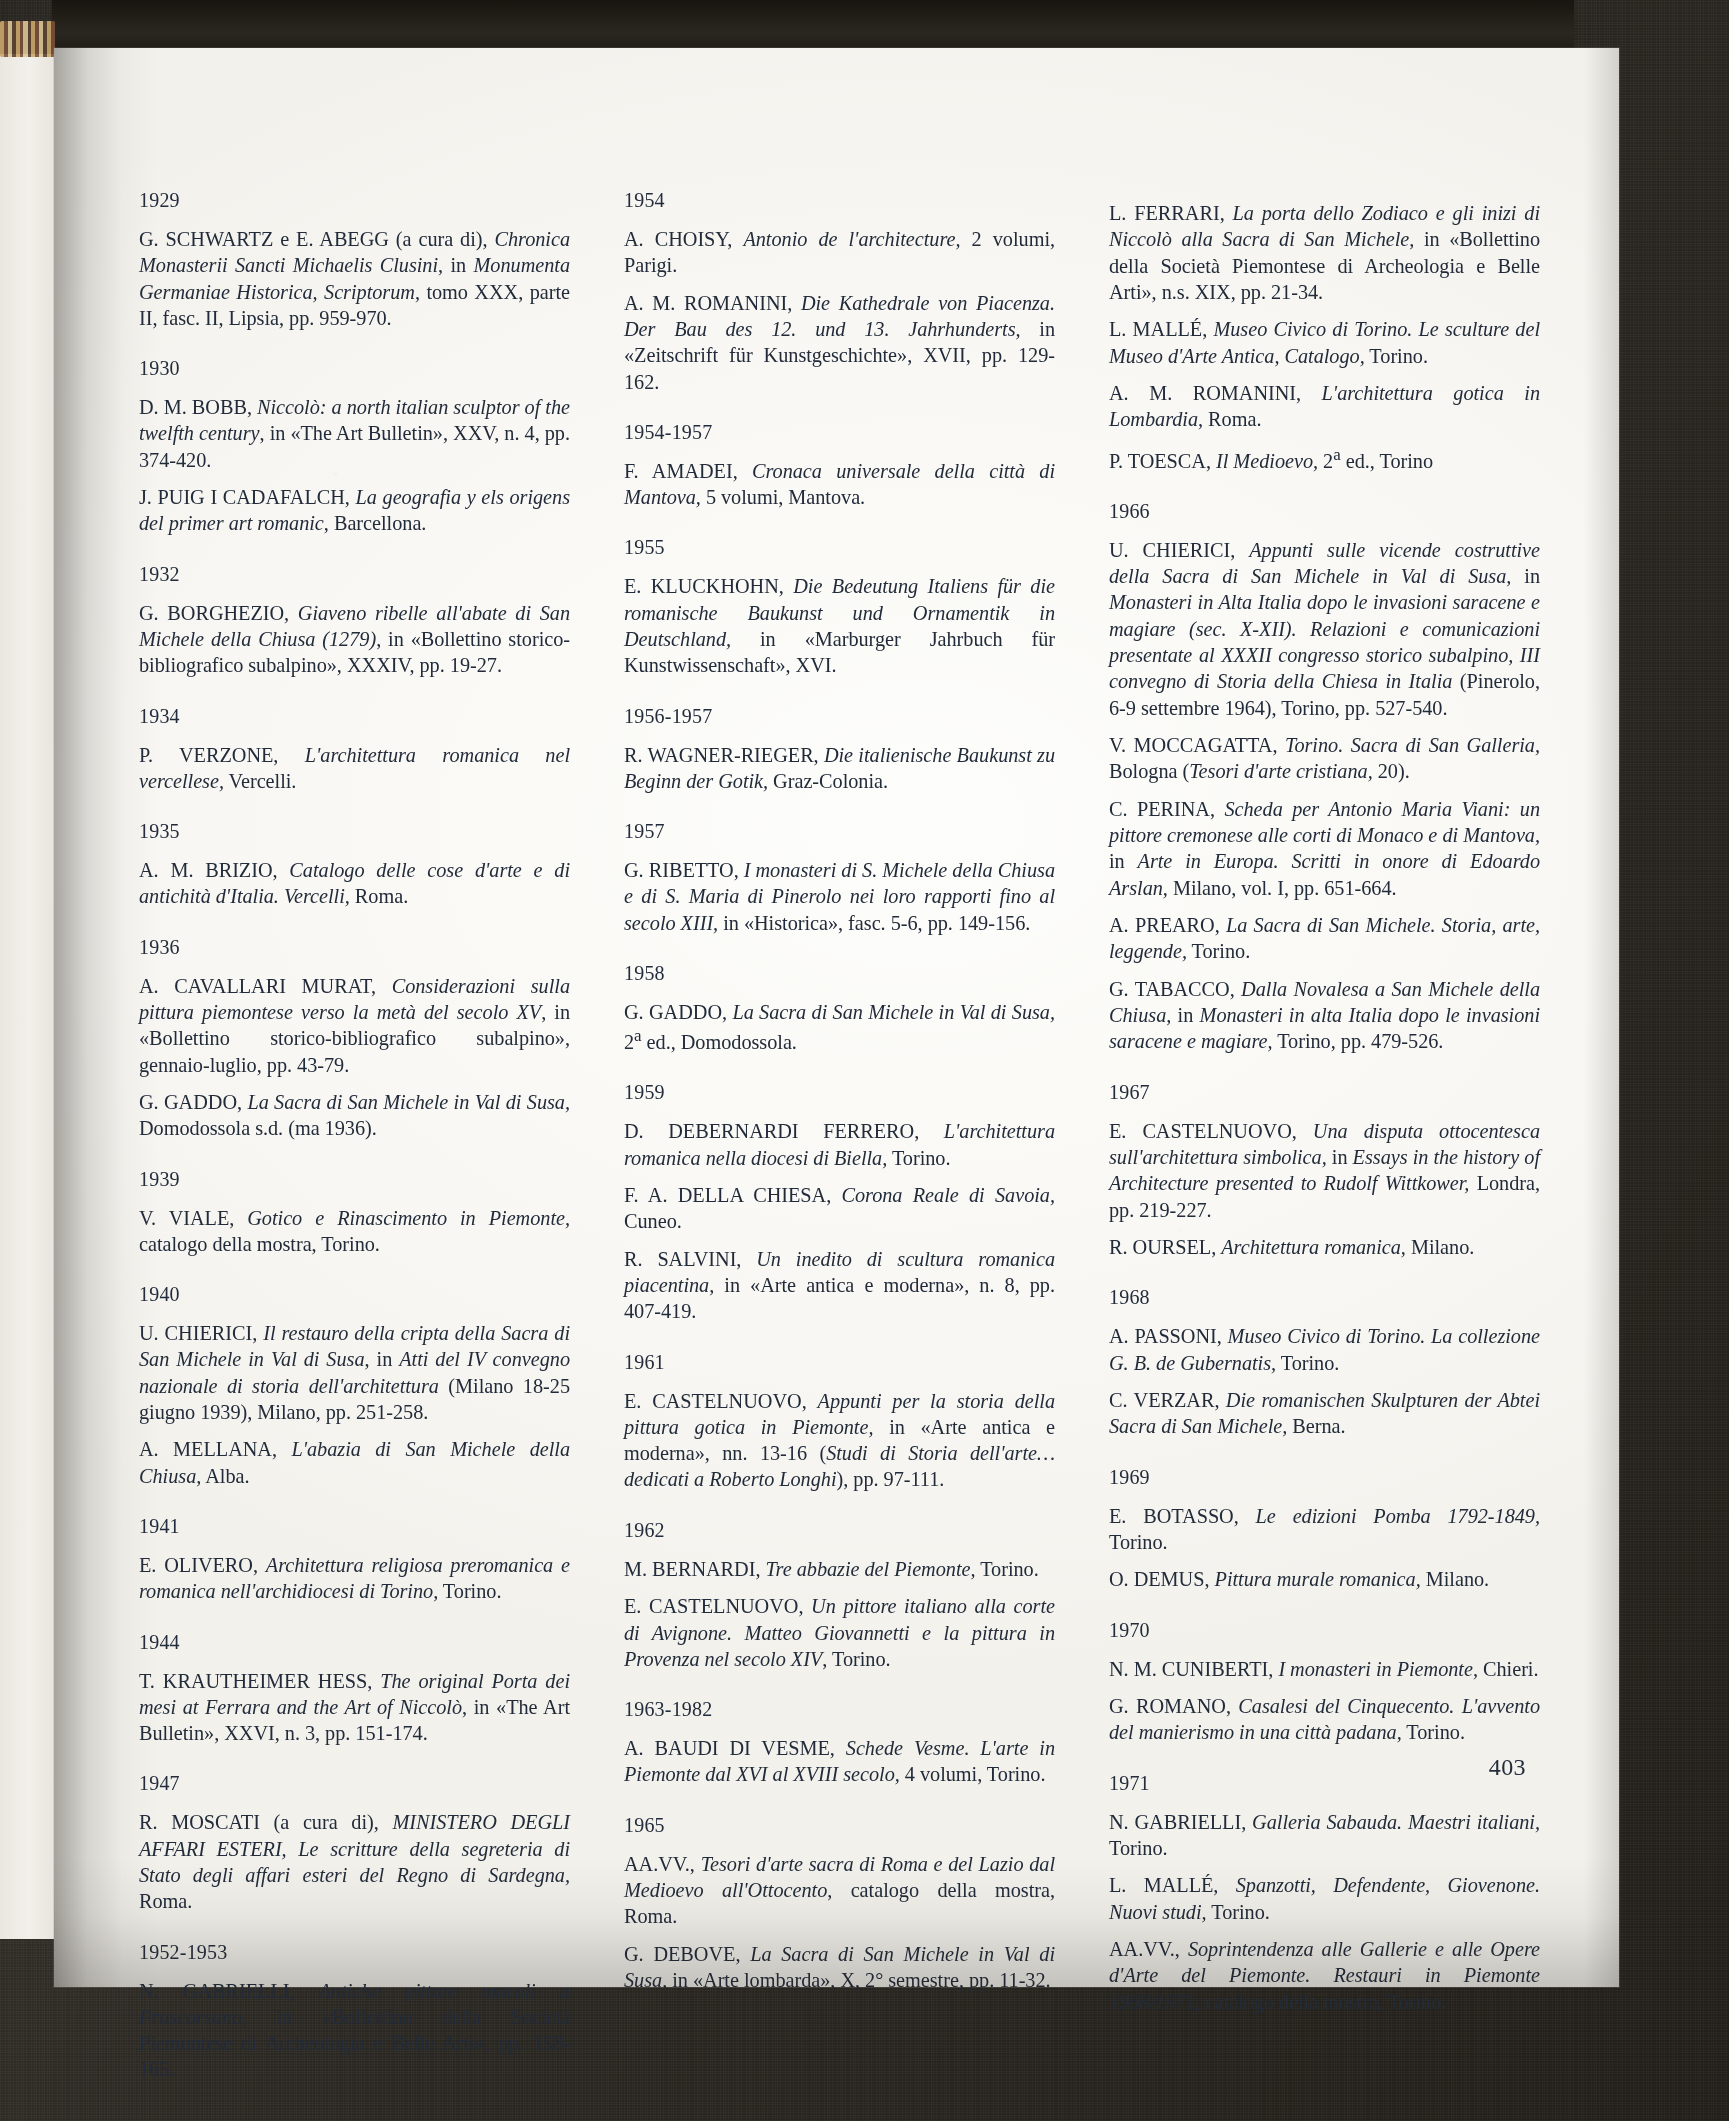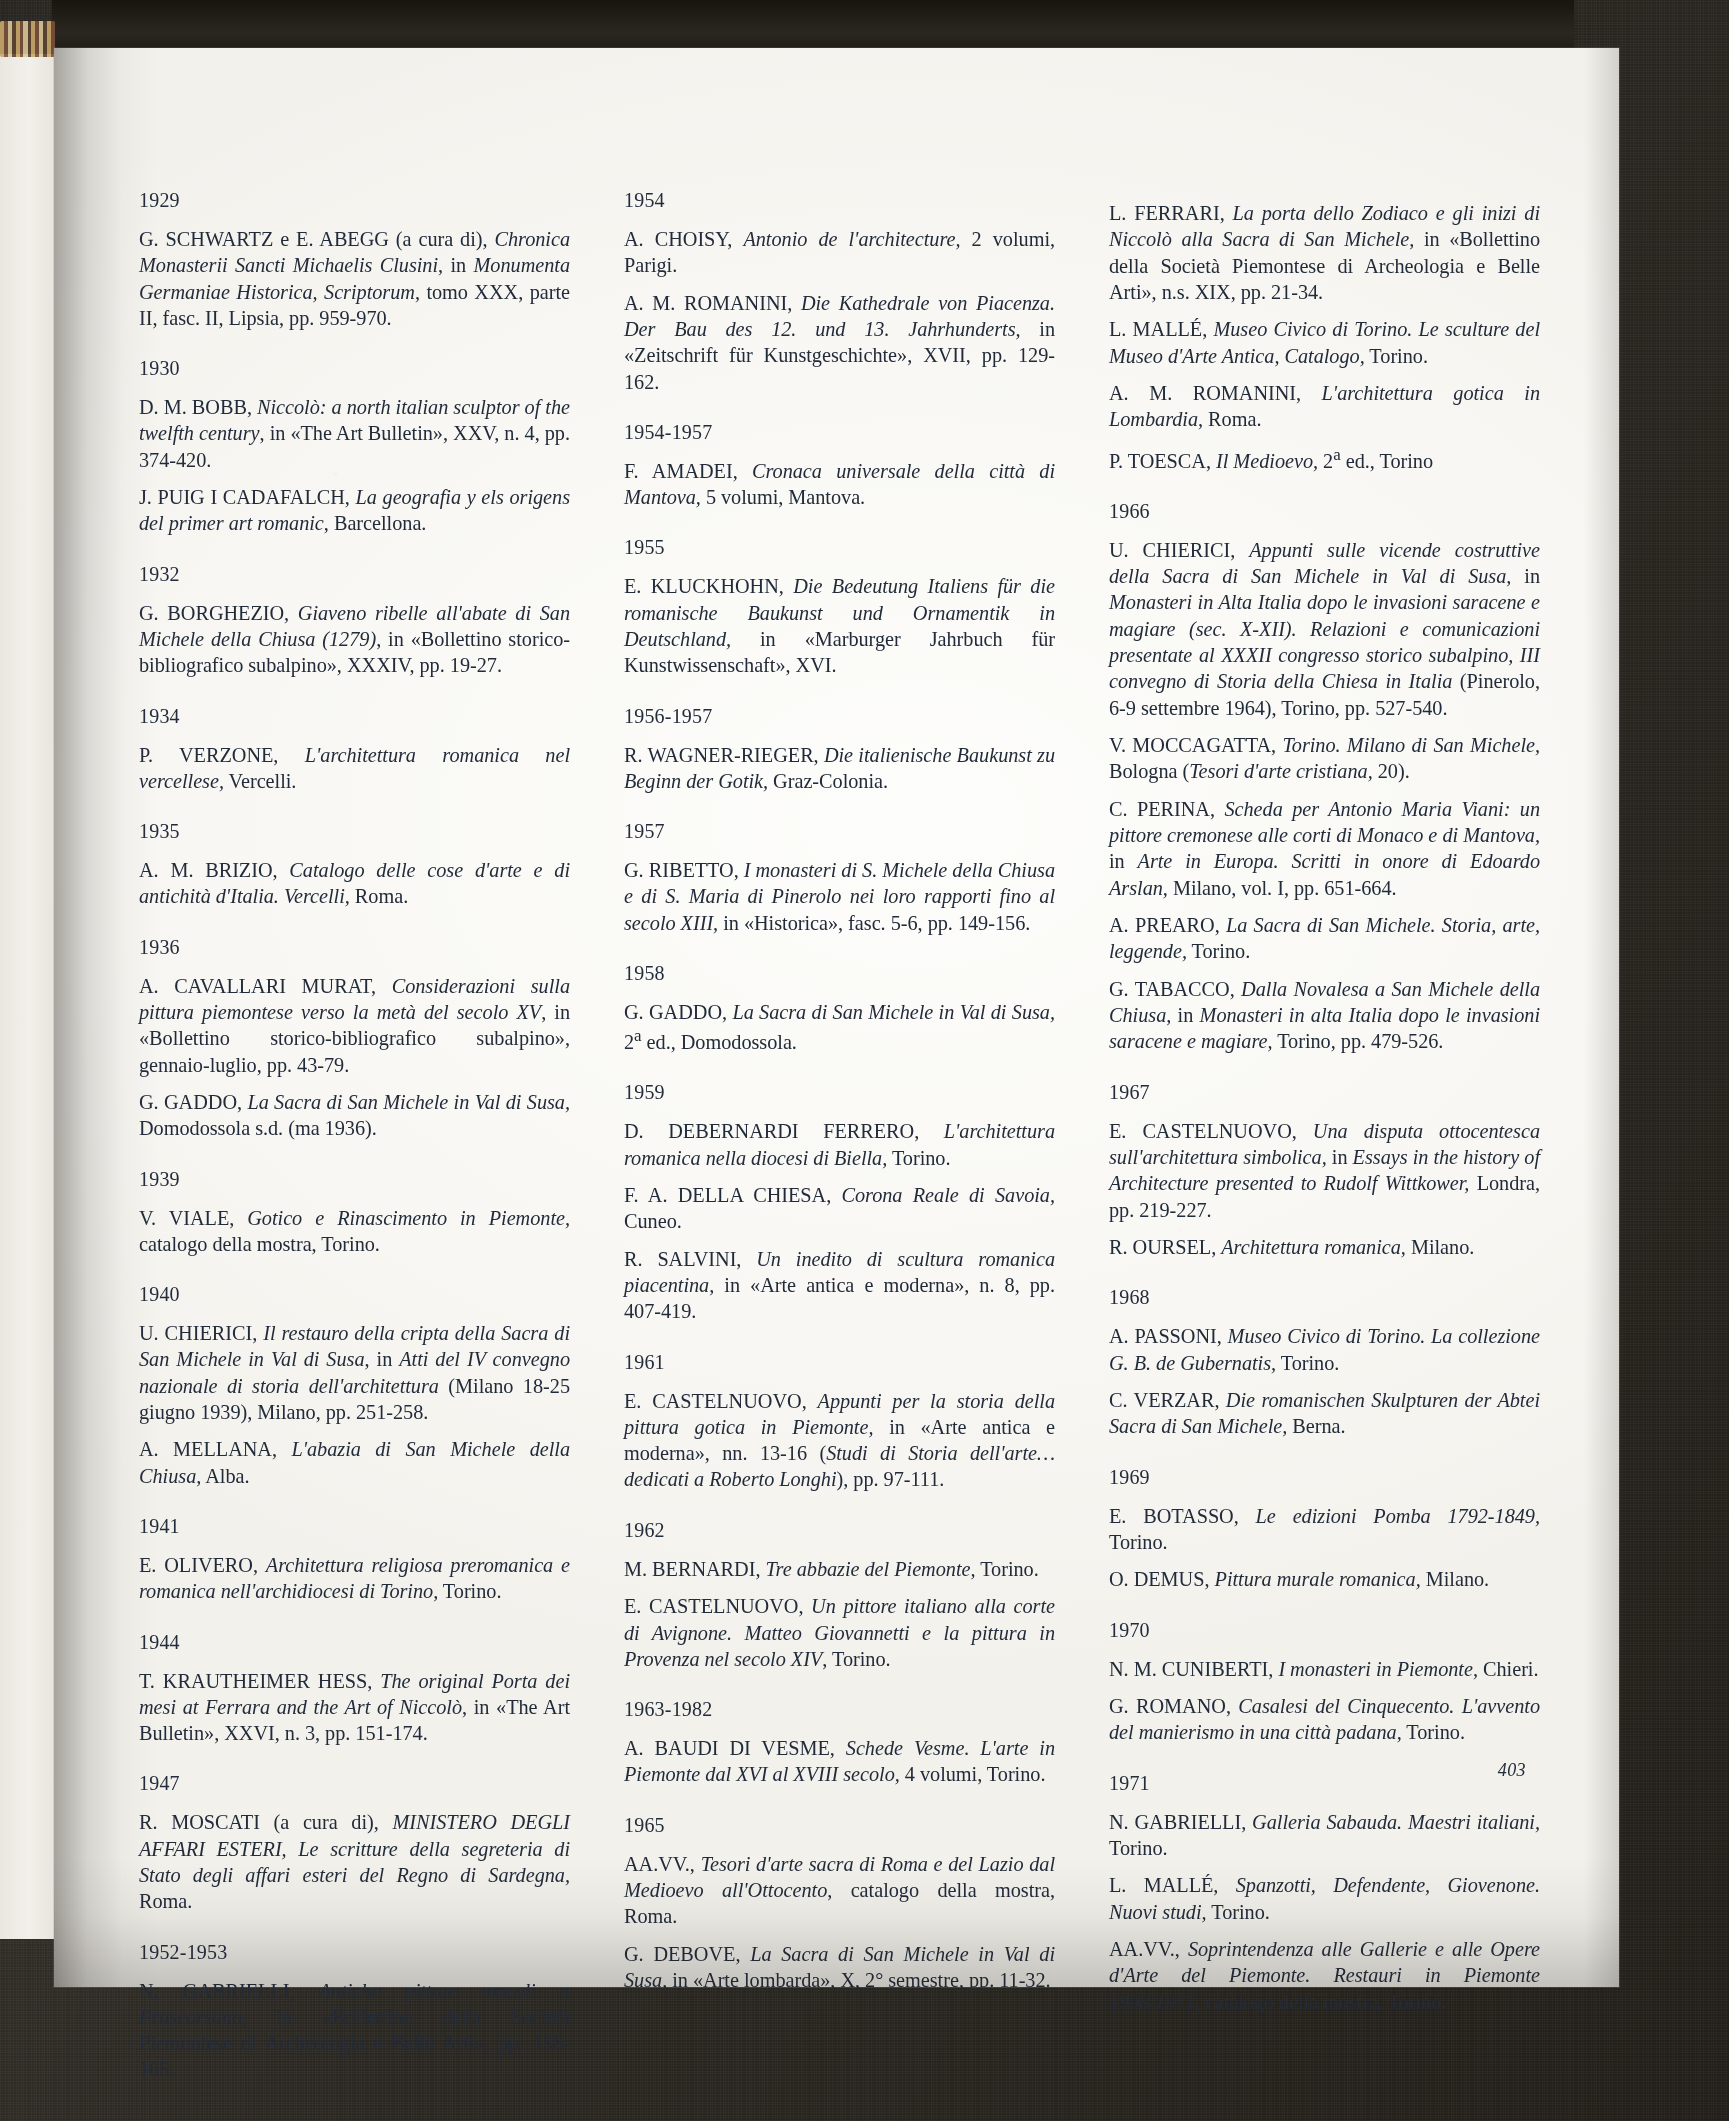--- a/index.html
+++ b/index.html
@@ -136,24 +136,23 @@
   .entry:last-child { margin-bottom: 0; }
   .entry i { font-style: italic; }
 
   
   .continued .entry:first-child { margin-top: 12px; }
 
   .folio {
     position: absolute;
     right: 93px;
     bottom: 206px;
-    font-size: 18px;
+    font-size: 24px;
     color: #232c3c;
     letter-spacing: 0.4px;
-    font-style: italic;
   }
 
   
   .paper-grain {
     position: absolute; inset: 0;
     pointer-events: none;
     opacity: .35;
     background-image:
       radial-gradient(circle at 18% 22%, rgba(160,155,145,.10) 0 1.7px, transparent 2.6px),
       radial-gradient(circle at 72% 61%, rgba(160,155,145,.08) 0 1.7px, transparent 2.6px),
@@ -282,21 +281,21 @@
       <div class="column">
         <div class="year-group continued">
           <p class="entry">L. FERRARI, <i>La porta dello Zodiaco e gli inizi di Niccolò alla Sacra di San Michele,</i> in «Bollettino della Società Piemontese di Archeologia e Belle Arti», n.s. XIX, pp. 21-34.</p>
           <p class="entry">L. MALLÉ, <i>Museo Civico di Torino. Le sculture del Museo d'Arte Antica, Catalogo,</i> Torino.</p>
           <p class="entry">A. M. ROMANINI, <i>L'architettura gotica in Lombardia,</i> Roma.</p>
           <p class="entry">P. TOESCA, <i>Il Medioevo,</i> 2<sup>a</sup> ed., Torino</p>
         </div>
         <div class="year-group">
           <div class="year">1966</div>
           <p class="entry">U. CHIERICI, <i>Appunti sulle vicende costruttive della Sacra di San Michele in Val di Susa,</i> in <i>Monasteri in Alta Italia dopo le invasioni saracene e magiare (sec. X-XII). Relazioni e comunicazioni presentate al XXXII congresso storico subalpino, III convegno di Storia della Chiesa in Italia</i> (Pinerolo, 6-9 settembre 1964), Torino, pp. 527-540.</p>
-          <p class="entry">V. MOCCAGATTA, <i>Torino. Milano di San Michele,</i> Bologna (<i>Tesori d'arte cristiana,</i> 20).</p>
+          <p class="entry">V. MOCCAGATTA, <i>Torino. Sacra di San Galleria,</i> Bologna (<i>Tesori d'arte cristiana,</i> 20).</p>
           <p class="entry">C. PERINA, <i>Scheda per Antonio Maria Viani: un pittore cremonese alle corti di Monaco e di Mantova,</i> in <i>Arte in Europa. Scritti in onore di Edoardo Arslan,</i> Milano, vol. I, pp. 651-664.</p>
           <p class="entry">A. PREARO, <i>La Sacra di San Michele. Storia, arte, leggende,</i> Torino.</p>
           <p class="entry">G. TABACCO, <i>Dalla Novalesa a San Michele della Chiusa,</i> in <i>Monasteri in alta Italia dopo le invasioni saracene e magiare,</i> Torino, pp. 479-526.</p>
         </div>
         <div class="year-group">
           <div class="year">1967</div>
           <p class="entry">E. CASTELNUOVO, <i>Una disputa ottocentesca sull'architettura simbolica,</i> in <i>Essays in the history of Architecture presented to Rudolf Wittkower,</i> Londra, pp. 219-227.</p>
           <p class="entry">R. OURSEL, <i>Architettura romanica,</i> Milano.</p>
         </div>
         <div class="year-group">

